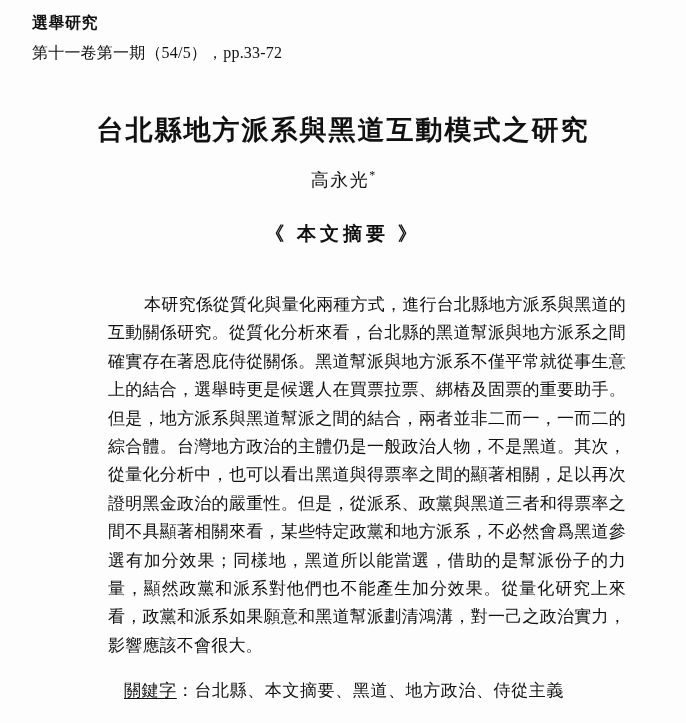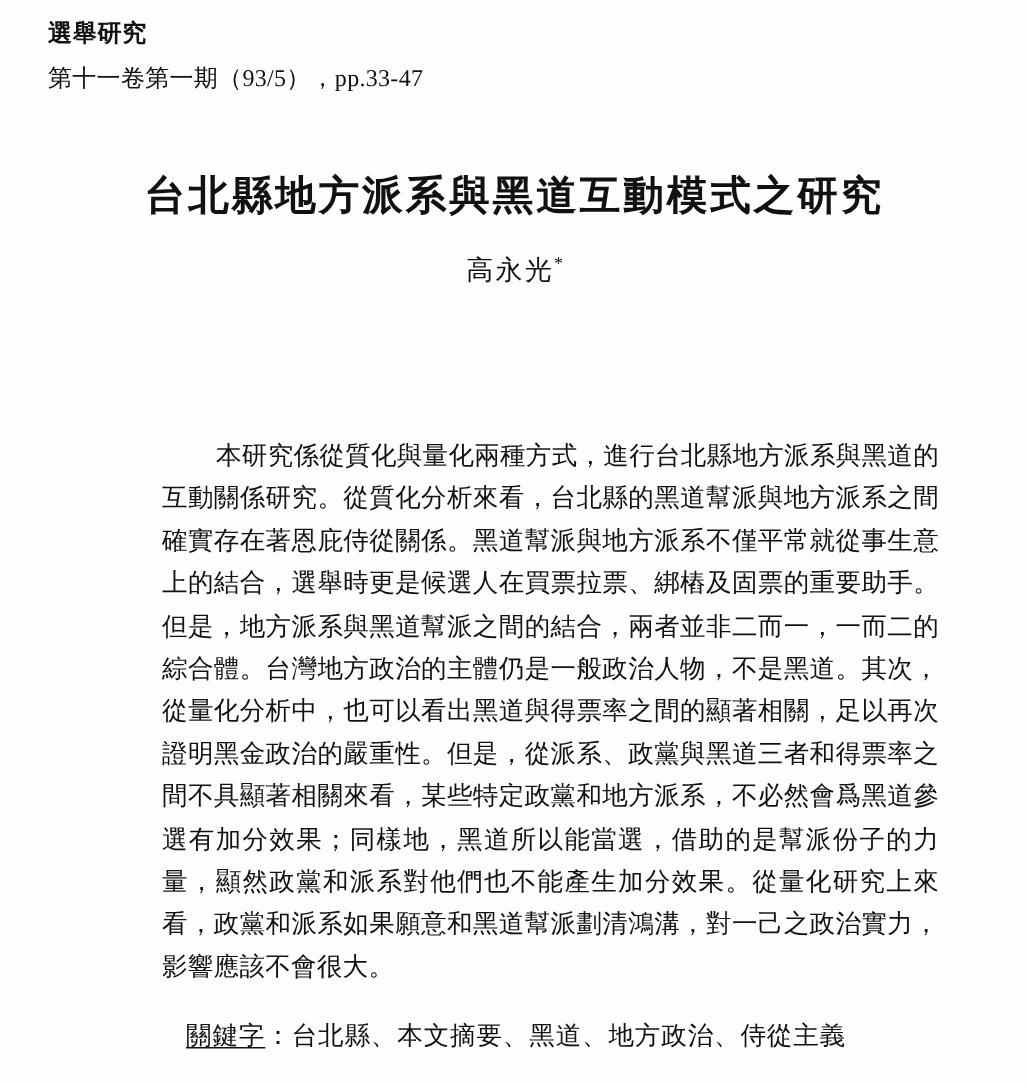--- a/index.html
+++ b/index.html
@@ -119,28 +119,29 @@
     padding-left: 16px;
   }
 </style>
 </head>
 <body>
 
 <div class="page">
 
   <div class="journal-name">選舉研究</div>
 
-  <div class="issue-line">第十一卷第一期（93/5），pp.33-47</div>
+  <div class="issue-line">第十一卷第一期（54/5），pp.33-72</div>
 
   <h1 class="doc-title">台北縣地方派系與黑道互動模式之研究</h1>
 
   <div class="author-line">
     <span>高永光</span><span class="author-mark">*</span>
   </div>
 
+  <div class="abstract-heading">《 本文摘要 》</div>
 
   <div class="abstract-body">
     <p>本研究係從質化與量化兩種方式，進行台北縣地方派系與黑道的互動關係研究。從質化分析來看，台北縣的黑道幫派與地方派系之間確實存在著恩庇侍從關係。黑道幫派與地方派系不僅平常就從事生意上的結合，選舉時更是候選人在買票拉票、綁樁及固票的重要助手。但是，地方派系與黑道幫派之間的結合，兩者並非二而一，一而二的綜合體。台灣地方政治的主體仍是一般政治人物，不是黑道。其次，從量化分析中，也可以看出黑道與得票率之間的顯著相關，足以再次證明黑金政治的嚴重性。但是，從派系、政黨與黑道三者和得票率之間不具顯著相關來看，某些特定政黨和地方派系，不必然會爲黑道參選有加分效果；同樣地，黑道所以能當選，借助的是幫派份子的力量，顯然政黨和派系對他們也不能產生加分效果。從量化研究上來看，政黨和派系如果願意和黑道幫派劃清鴻溝，對一己之政治實力，影響應該不會很大。</p>
   </div>
 
   <div class="keywords">
     <span class="keywords-label">關鍵字</span><span>：</span><span>台北縣、本文摘要、黑道、地方政治、侍從主義</span>
   </div>
 
 </div>

